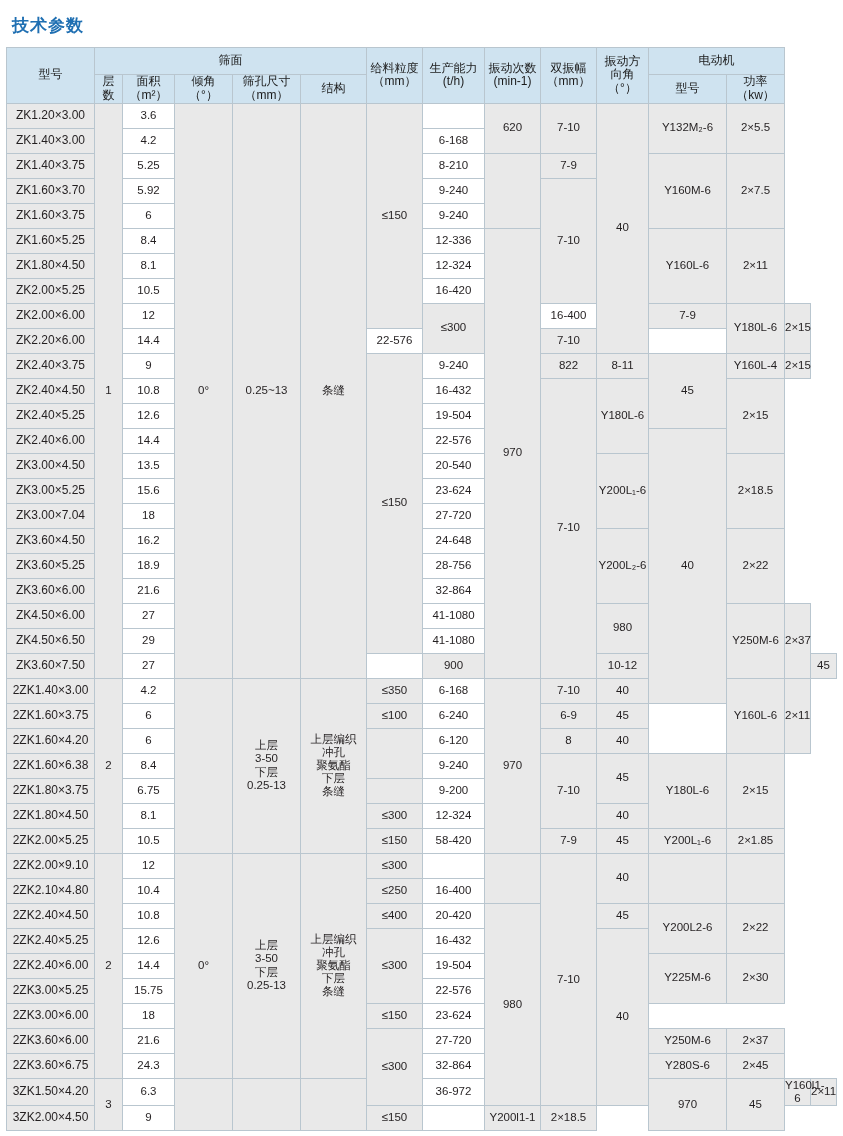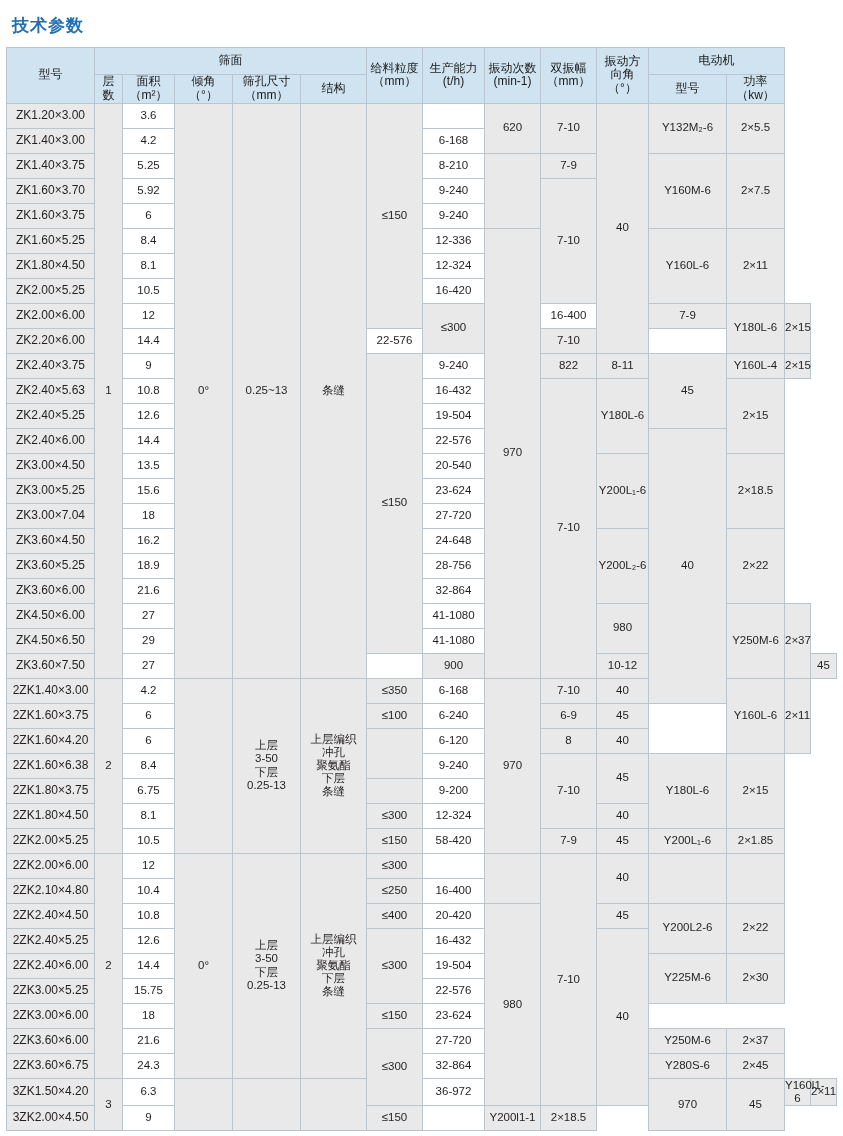--- a/index.html
+++ b/index.html
@@ -226,21 +226,21 @@
         <td class="grey" rowspan="12">≤150</td>
         <td class="plain">9-240</td>
         <td class="grey">822</td>
         <td class="grey">8-11</td>
         <td class="grey" rowspan="3">45</td>
         <td class="grey">Y160L-4</td>
         <td class="grey">2×15</td>
       </tr>
 
       <tr>
-        <td class="model">ZK2.40×5.63</td>
+        <td class="model">ZK2.40×4.50</td>
         <td class="plain">10.8</td>
         <td class="plain">16-432</td>
         <td class="grey" rowspan="12">7-10</td>
         <td class="grey" rowspan="3">Y180L-6</td>
         <td class="grey" rowspan="3">2×15</td>
       </tr>
 
       <tr>
         <td class="model">ZK2.40×5.25</td>
         <td class="plain">12.6</td>
@@ -395,21 +395,21 @@
         <td class="plain">10.5</td>
         <td class="grey">≤150</td>
         <td class="plain">58-420</td>
         <td class="grey">7-9</td>
         <td class="grey">45</td>
         <td class="grey">Y200L₁-6</td>
         <td class="grey">2×1.85</td>
       </tr>
 
       <tr>
-        <td class="model">2ZK2.00×6.00</td>
+        <td class="model">2ZK2.00×9.10</td>
         <td class="grey" rowspan="9">2</td>
         <td class="plain">12</td>
         <td class="grey" rowspan="9">0°</td>
         <td class="grey two-line" rowspan="9">
           <div>上层</div>
           <div>3-50</div>
           <div>下层</div>
           <div>0.25-13</div>
         </td>
         <td class="grey two-line" rowspan="9">

